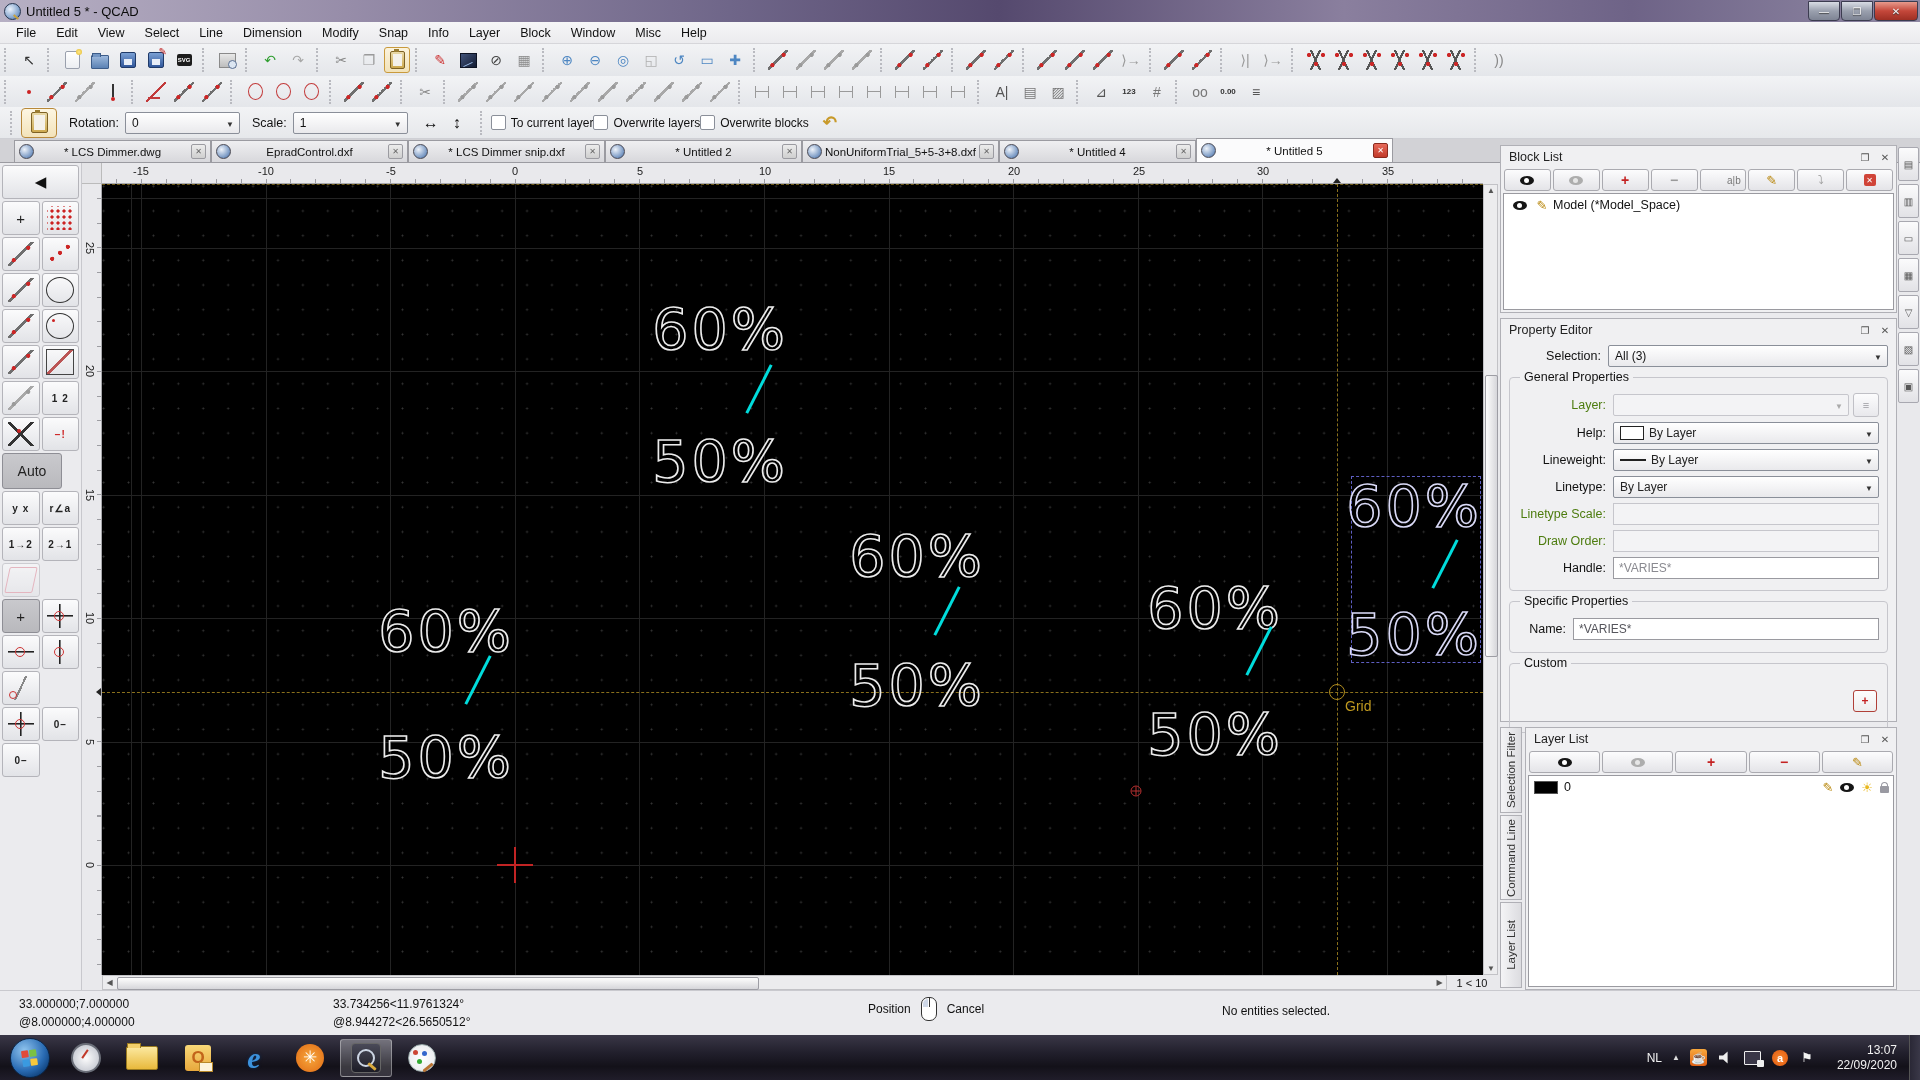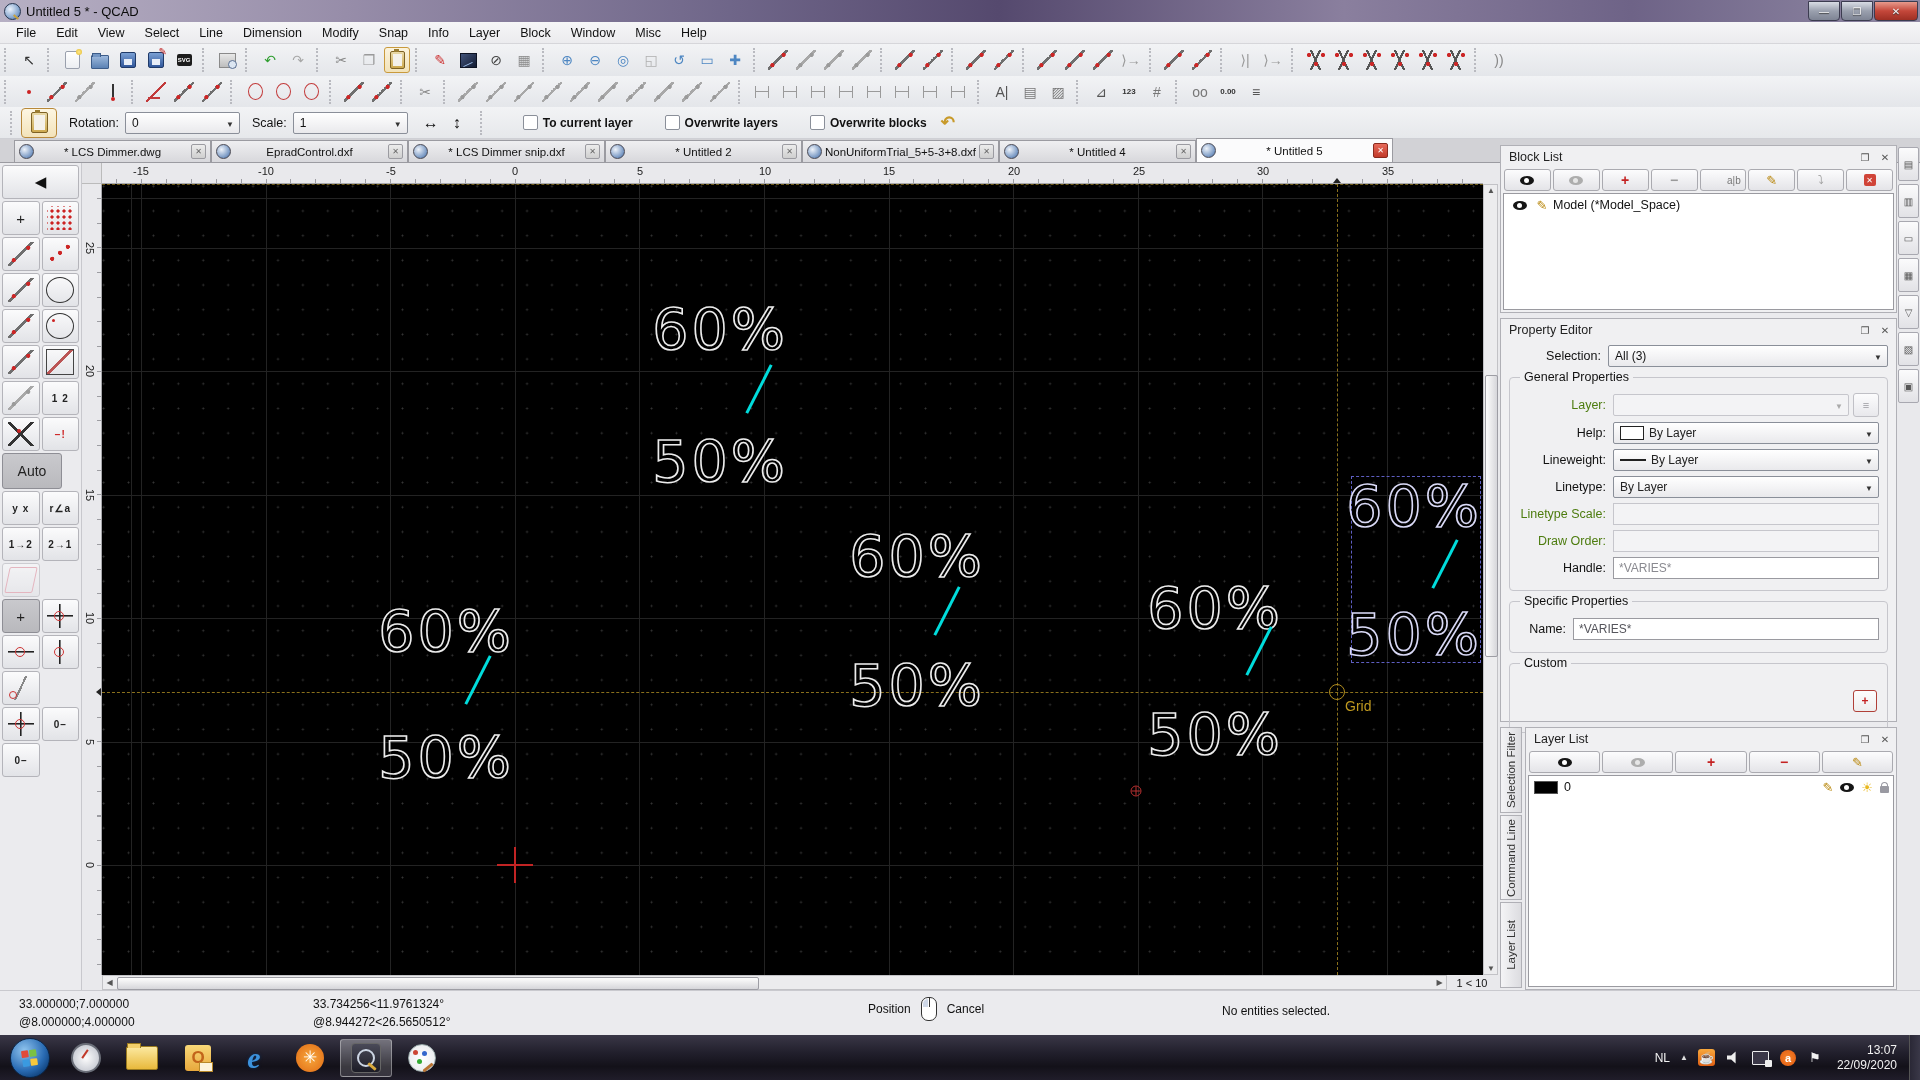--- a/index.html
+++ b/index.html
@@ -73,21 +73,21 @@
     linear-gradient(#9a9a9a,#9a9a9a) 15px 4px/1.2px 12px no-repeat;}
   .t-text123{font-size:8px;font-weight:bold;color:#333;}
   
   .optionsbar{position:absolute;left:0;top:107px;width:1920px;height:32px;background:linear-gradient(#f2f3f5,#e6e8eb);
     border-bottom:1px solid #cfd0d5;display:flex;align-items:center;box-sizing:border-box;padding-left:6px;}
   .opt-label{margin:0 6px 0 12px;font-size:12.5px;}
   .combo{height:22px;background:linear-gradient(#ffffff,#e9e9ec);border:1px solid #8a8f99;border-radius:2px;
     display:flex;align-items:center;padding-left:6px;position:relative;box-sizing:border-box;}
   .combo .arr{position:absolute;right:5px;top:7px;font-size:8px;color:#333;}
   .flipbtn{width:26px;height:24px;display:flex;align-items:center;justify-content:center;font-size:16px;font-weight:bold;border-radius:3px;}
-  .chk{display:flex;align-items:center;margin-left:32px;font-weight:bold;}
+  .chk{display:flex;align-items:center;margin-left:0;}
   .chk .box{width:13px;height:13px;background:#fff;border:1px solid #8a8f99;border-radius:2px;margin-right:5px;}
   .bigpastebtn{width:34px;height:28px;border:1px solid #b8893a;border-radius:4px;background:linear-gradient(#fdf6e2,#f3e3ba);
     display:flex;align-items:center;justify-content:center;}
   .bigpastebtn .t-paste{width:15px;height:19px;}
   .resetbtn{margin-left:14px;font-size:17px;color:#c89a2a;font-weight:bold;}
   
   .tabbar{position:absolute;left:0;top:139px;width:1920px;height:24px;background:#d2d2d6;border-bottom:1px solid #9b9ba1;
     display:flex;align-items:flex-end;padding-left:14px;box-sizing:border-box;}
   .tab{width:197px;height:22px;border:1px solid #9b9ba1;border-bottom:none;background:linear-gradient(#efeff1,#d8d8dc);
     display:flex;align-items:center;padding:0 4px;box-sizing:border-box;font-size:11.5px;}
@@ -254,21 +254,21 @@
   .tray{margin-left:auto;display:flex;align-items:center;color:#f2f2f2;}
   .tray .lang{font-size:12px;margin-right:10px;}
   .tray .exp{font-size:8px;color:#ddd;margin-right:10px;}
   .tray-ic{margin-right:9px;display:flex;align-items:center;justify-content:center;width:18px;height:18px;}
   .ic-java{background:linear-gradient(#f8a83c,#e06014);border-radius:3px;color:#fff;font-size:12px;width:17px;height:17px;display:flex;align-items:center;justify-content:center;}
   .ic-vol{width:14px;height:14px;background:#eee;clip-path:polygon(0 35%,30% 35%,62% 8%,62% 92%,30% 65%,0 65%);}
   .ic-net{width:15px;height:12px;border:1.6px solid #eee;border-radius:1px;position:relative;background:#3a3747;}
   .ic-net::after{content:"";position:absolute;right:-4px;bottom:-3px;width:7px;height:7px;background:#eee;border-radius:1px;}
   .ic-avast{width:16px;height:16px;border-radius:50%;background:radial-gradient(#f8852c,#e05a10);color:#fff;font-size:11px;font-weight:bold;display:flex;align-items:center;justify-content:center;}
   .ic-flag{color:#f2f2f2;font-size:13px;}
-  .clock{text-align:right;font-size:12px;line-height:15px;margin:0 12px 0 4px;}
+  .clock{text-align:right;font-size:12px;line-height:15px;margin:0 12px 0 12px;}
   .showdesk{width:10px;height:45px;border-left:1px solid #555;background:linear-gradient(90deg,#2a2836,#3a3848);}
 </style>
 </head>
 <body>
 
 <div id="screen">
 
   <div class="titlebar">
     <span class="appicon"></span>
     <span class="title">Untitled 5 * - QCAD</span>
@@ -1034,21 +1034,21 @@
       <div class="dsb">▭</div>
       <div class="dsb">▦</div>
       <div class="dsb">▽</div>
       <div class="dsb">▧</div>
       <div class="dsb">▣</div>
     </div>
 
   <div class="statusbar">
     <div class="coordblock" style="left:19px"><span>33.000000;7.000000</span>
 <span>@8.000000;4.000000</span></div>
-    <div class="coordblock" style="left:313px"><span>33.734256&lt;11.9761324°</span>
+    <div class="coordblock" style="left:333px"><span>33.734256&lt;11.9761324°</span>
 <span>@8.944272&lt;26.5650512°</span></div>
     <div class="mouseblock">
       <span>Position</span>
       <span class="mouseicon"></span>
       <span>Cancel</span>
     </div>
     <div class="coordblock" style="left:1222px;top:11px">No entities selected.</div>
   </div>
 
   <div class="taskbar">

